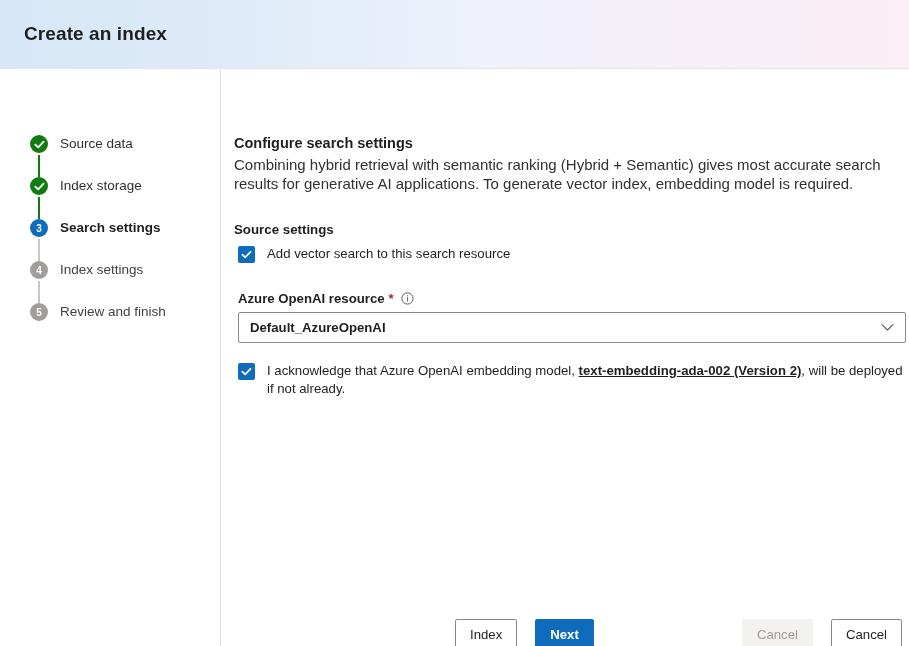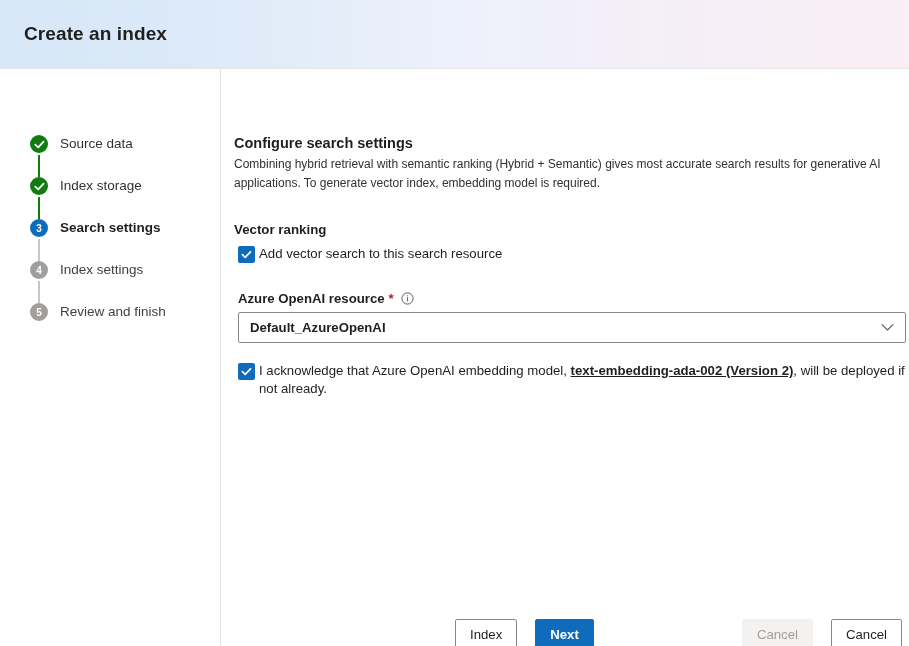--- a/index.html
+++ b/index.html
@@ -116,21 +116,21 @@
     position: relative;
     box-sizing: border-box;
   }
   .section-title {
     font-size: 14.5px;
     font-weight: 600;
     color: #201f1e;
     margin: 0 0 4px 0;
   }
   .section-desc {
-    font-size: 12px;
+    font-size: 15px;
     line-height: 19px;
     color: #323130;
     max-width: 672px;
     margin: 0;
   }
 
   .group-title {
     font-size: 13.3px;
     font-weight: 600;
     color: #201f1e;
@@ -149,21 +149,21 @@
     min-width: 17px;
     border-radius: 2px;
     background: #0f6cbd;
     display: flex;
     align-items: center;
     justify-content: center;
     margin-top: 1px;
   }
   .cb svg { display: block; }
   .cb-label {
-    margin-left: 4px;
+    margin-left: 12px;
     font-size: 13.2px;
     line-height: 18px;
     color: #201f1e;
     max-width: 650px;
   }
   .cb-label b { font-weight: 700; text-decoration: underline; }
 
   
   .field-label {
     font-size: 13.2px;
@@ -293,21 +293,21 @@
       </div>
 
     </div>
   </div>
 
   <div class="main">
 
     <div class="section-title">Configure search settings</div>
     <p class="section-desc">Combining hybrid retrieval with semantic ranking (Hybrid + Semantic) gives most accurate search results for generative AI applications. To generate vector index, embedding model is required.</p>
 
-    <div class="group-title">Vector ranking</div>
+    <div class="group-title">Source settings</div>
 
     <div class="cb-row">
       <span class="cb">
         <svg width="11" height="11" viewBox="0 0 11 11">
             <path d="M1.4 5.7 L4.2 8.3 L9.5 2.8" stroke="#ffffff" stroke-width="1.7" fill="none" stroke-linecap="round" stroke-linejoin="round"></path>
           </svg>
       </span>
       <span class="cb-label">Add vector search to this search resource</span>
     </div>
 

